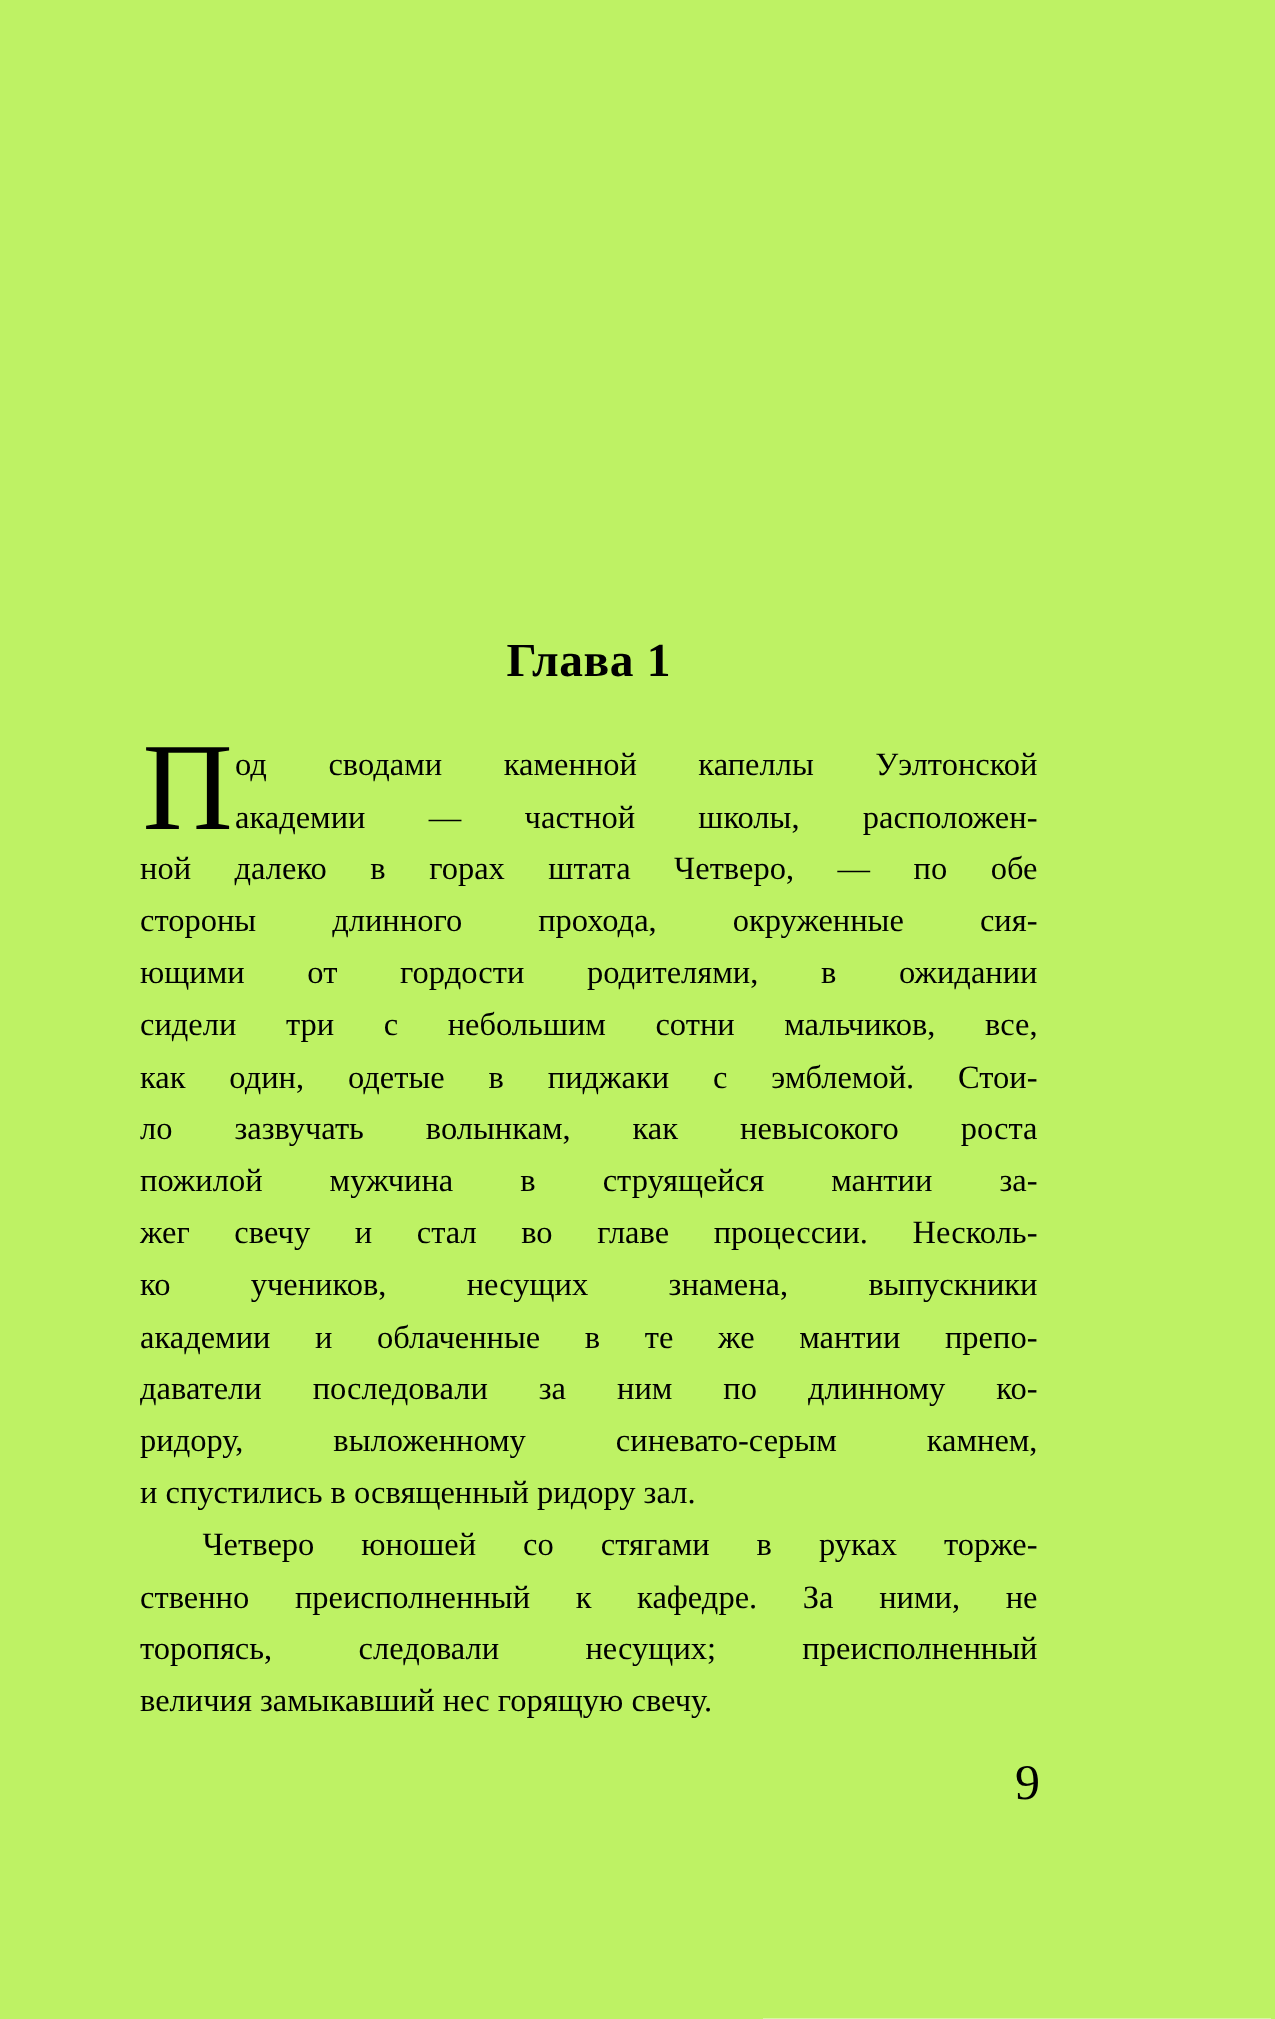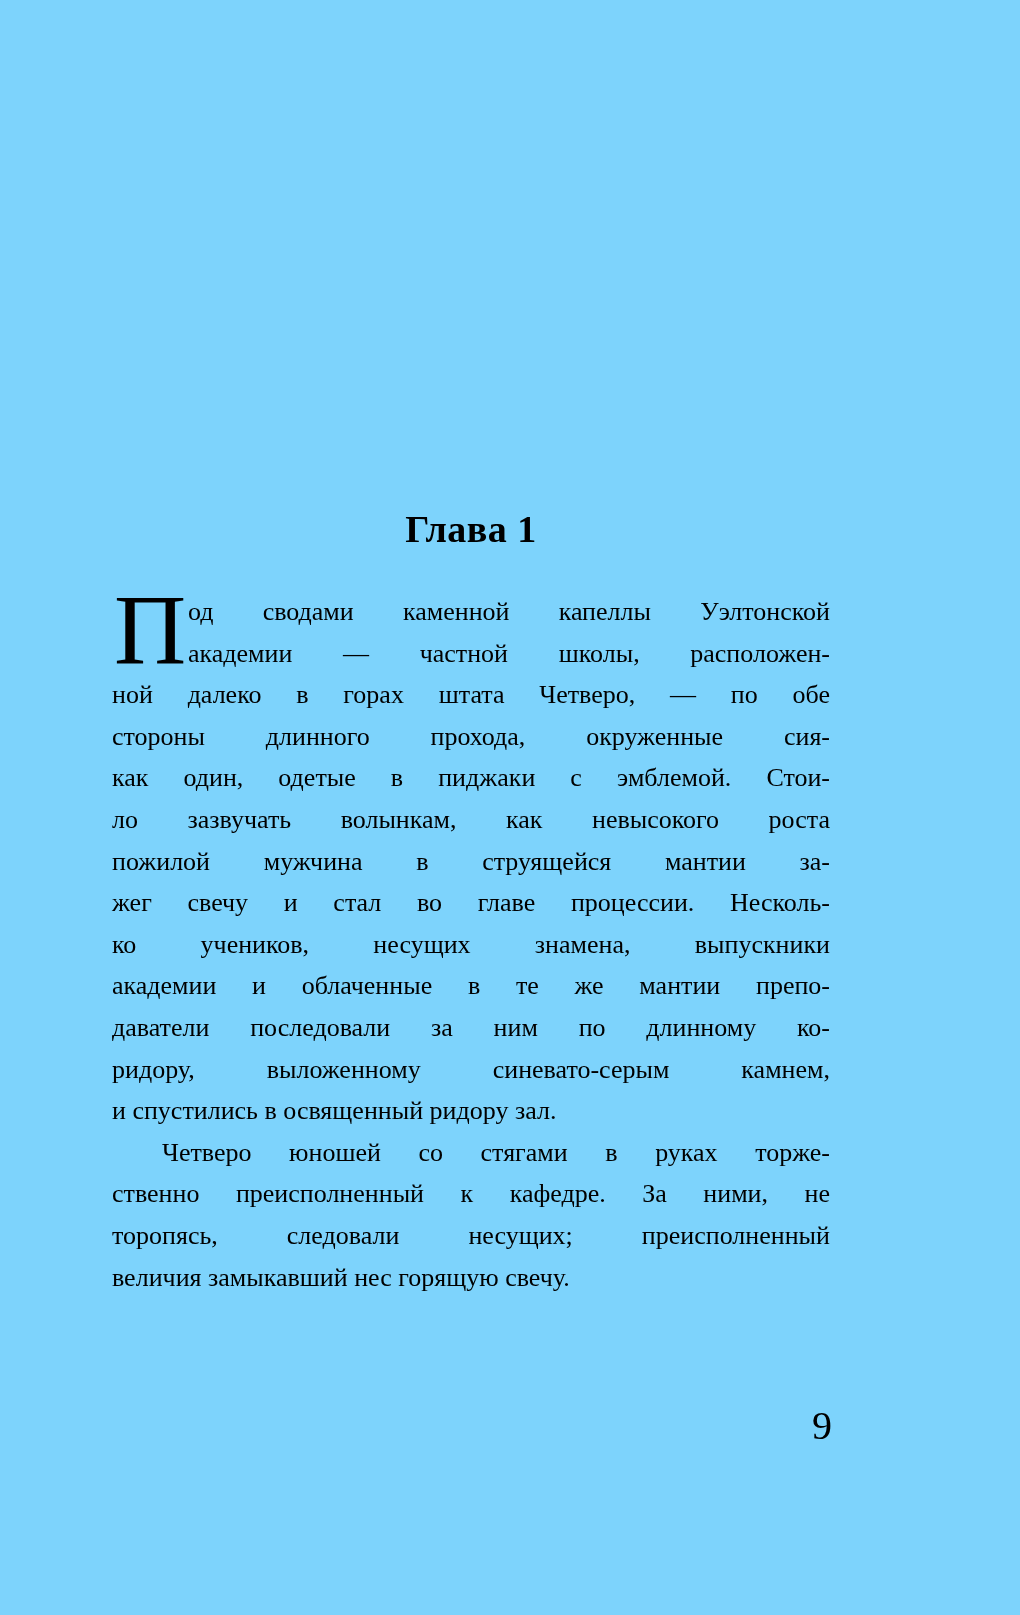--- a/index.html
+++ b/index.html
@@ -4,21 +4,21 @@
 <style>
   html, body {
     margin: 0;
     padding: 0;
     background: #ffffff;
   }
   .page {
     position: relative;
     width: 1020px;
     height: 1615px;
-    background: #7dd3fc;
+    background: #bef264;
     color: #000000;
     font-family: "Liberation Serif", serif;
     overflow: hidden;
   }
   .chapter {
     position: absolute;
     left: 112px;
     width: 718px;
     top: 506px;
     margin: 0;
@@ -75,20 +75,22 @@
 
   <h1 class="chapter">Глава 1</h1>
 
   <div class="body-text">
     <span class="dropcap">П</span>
 
     <div class="line dc">од сводами каменной капеллы Уэлтонской</div>
     <div class="line dc">академии — частной школы, расположен-</div>
     <div class="line">ной далеко в горах штата Четверо, — по обе</div>
     <div class="line">стороны длинного прохода, окруженные сия-</div>
+    <div class="line">ющими от гордости родителями, в ожидании</div>
+    <div class="line">сидели три с небольшим сотни мальчиков, все,</div>
     <div class="line">как один, одетые в пиджаки с эмблемой. Стои-</div>
     <div class="line">ло зазвучать волынкам, как невысокого роста</div>
     <div class="line">пожилой мужчина в струящейся мантии за-</div>
     <div class="line">жег свечу и стал во главе процессии. Несколь-</div>
     <div class="line">ко учеников, несущих знамена, выпускники</div>
     <div class="line">академии и облаченные в те же мантии препо-</div>
     <div class="line">даватели последовали за ним по длинному ко-</div>
     <div class="line">ридору, выложенному синевато-серым камнем,</div>
     <div class="line pend">и спустились в освященный ридору зал.</div>
 

